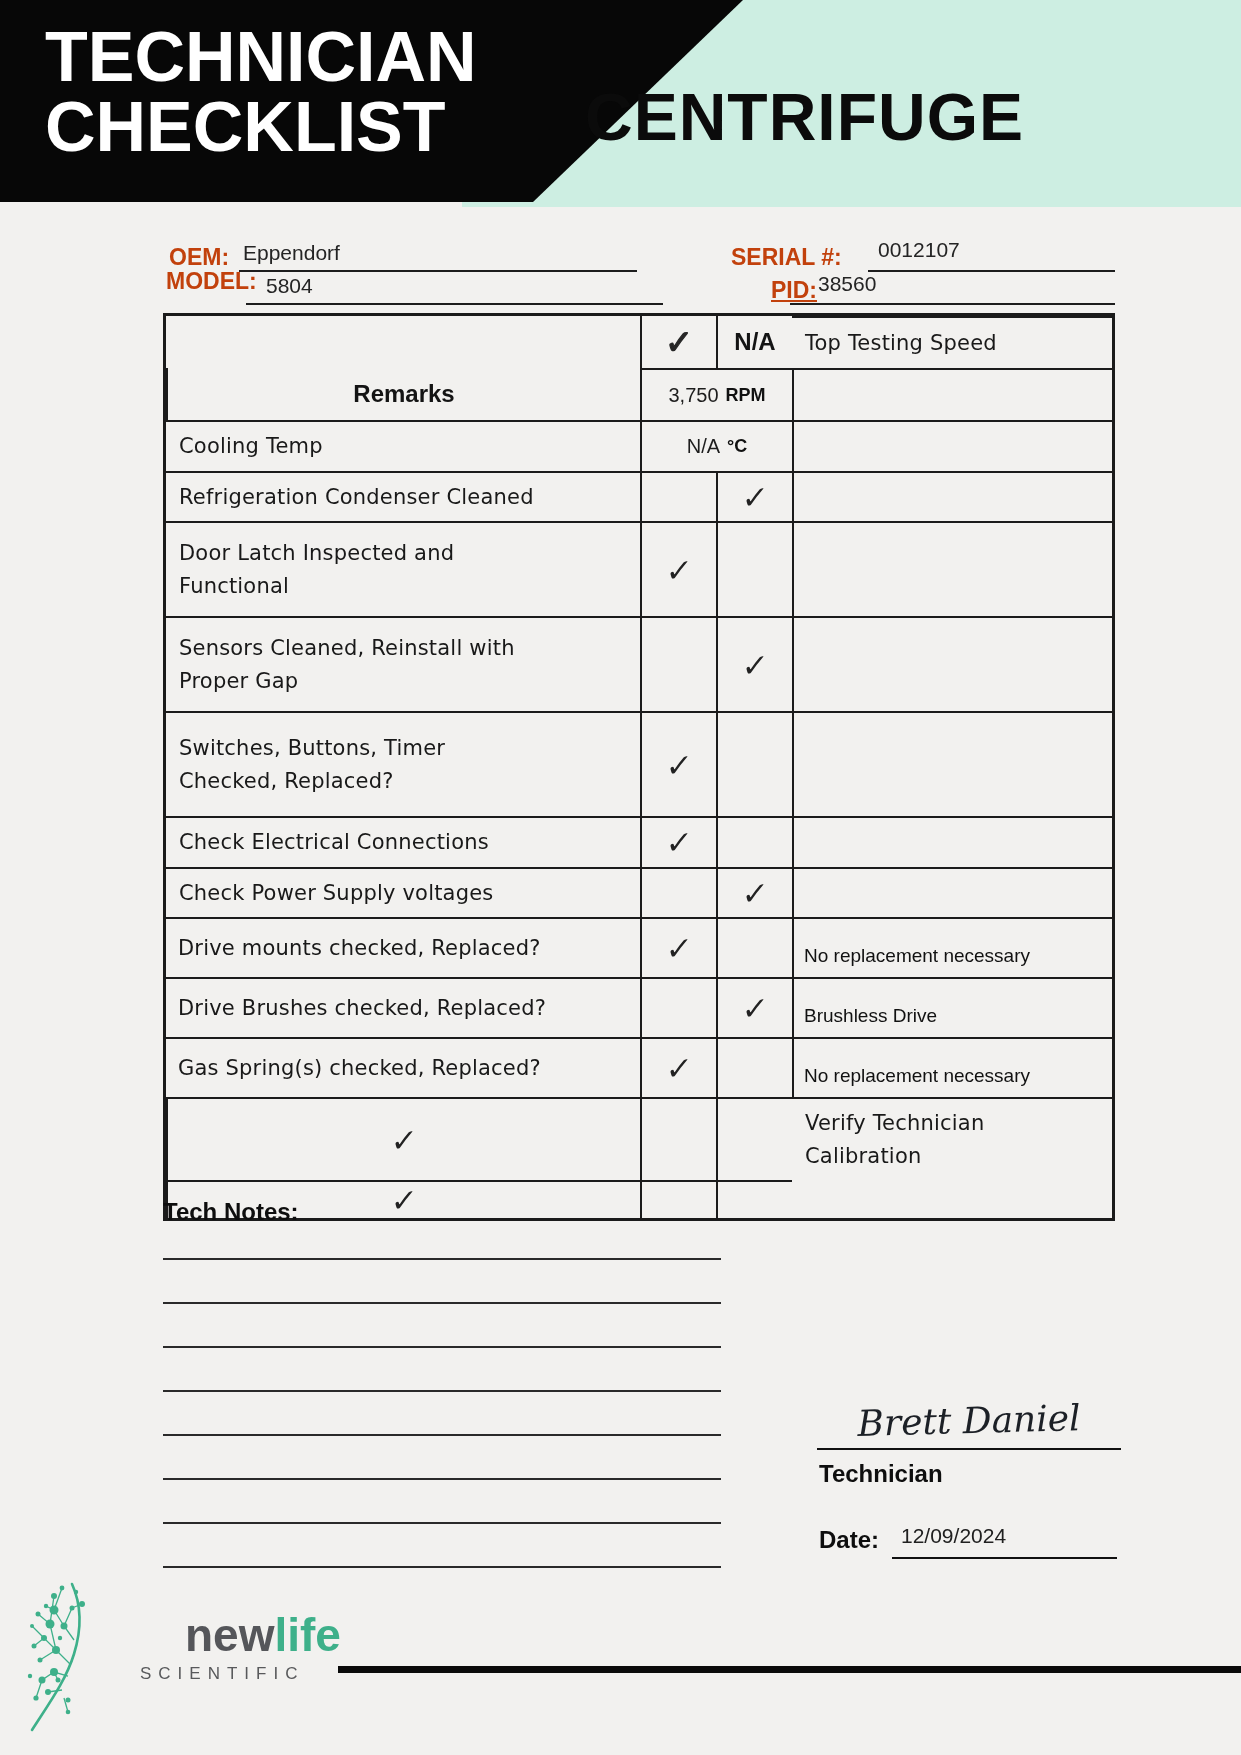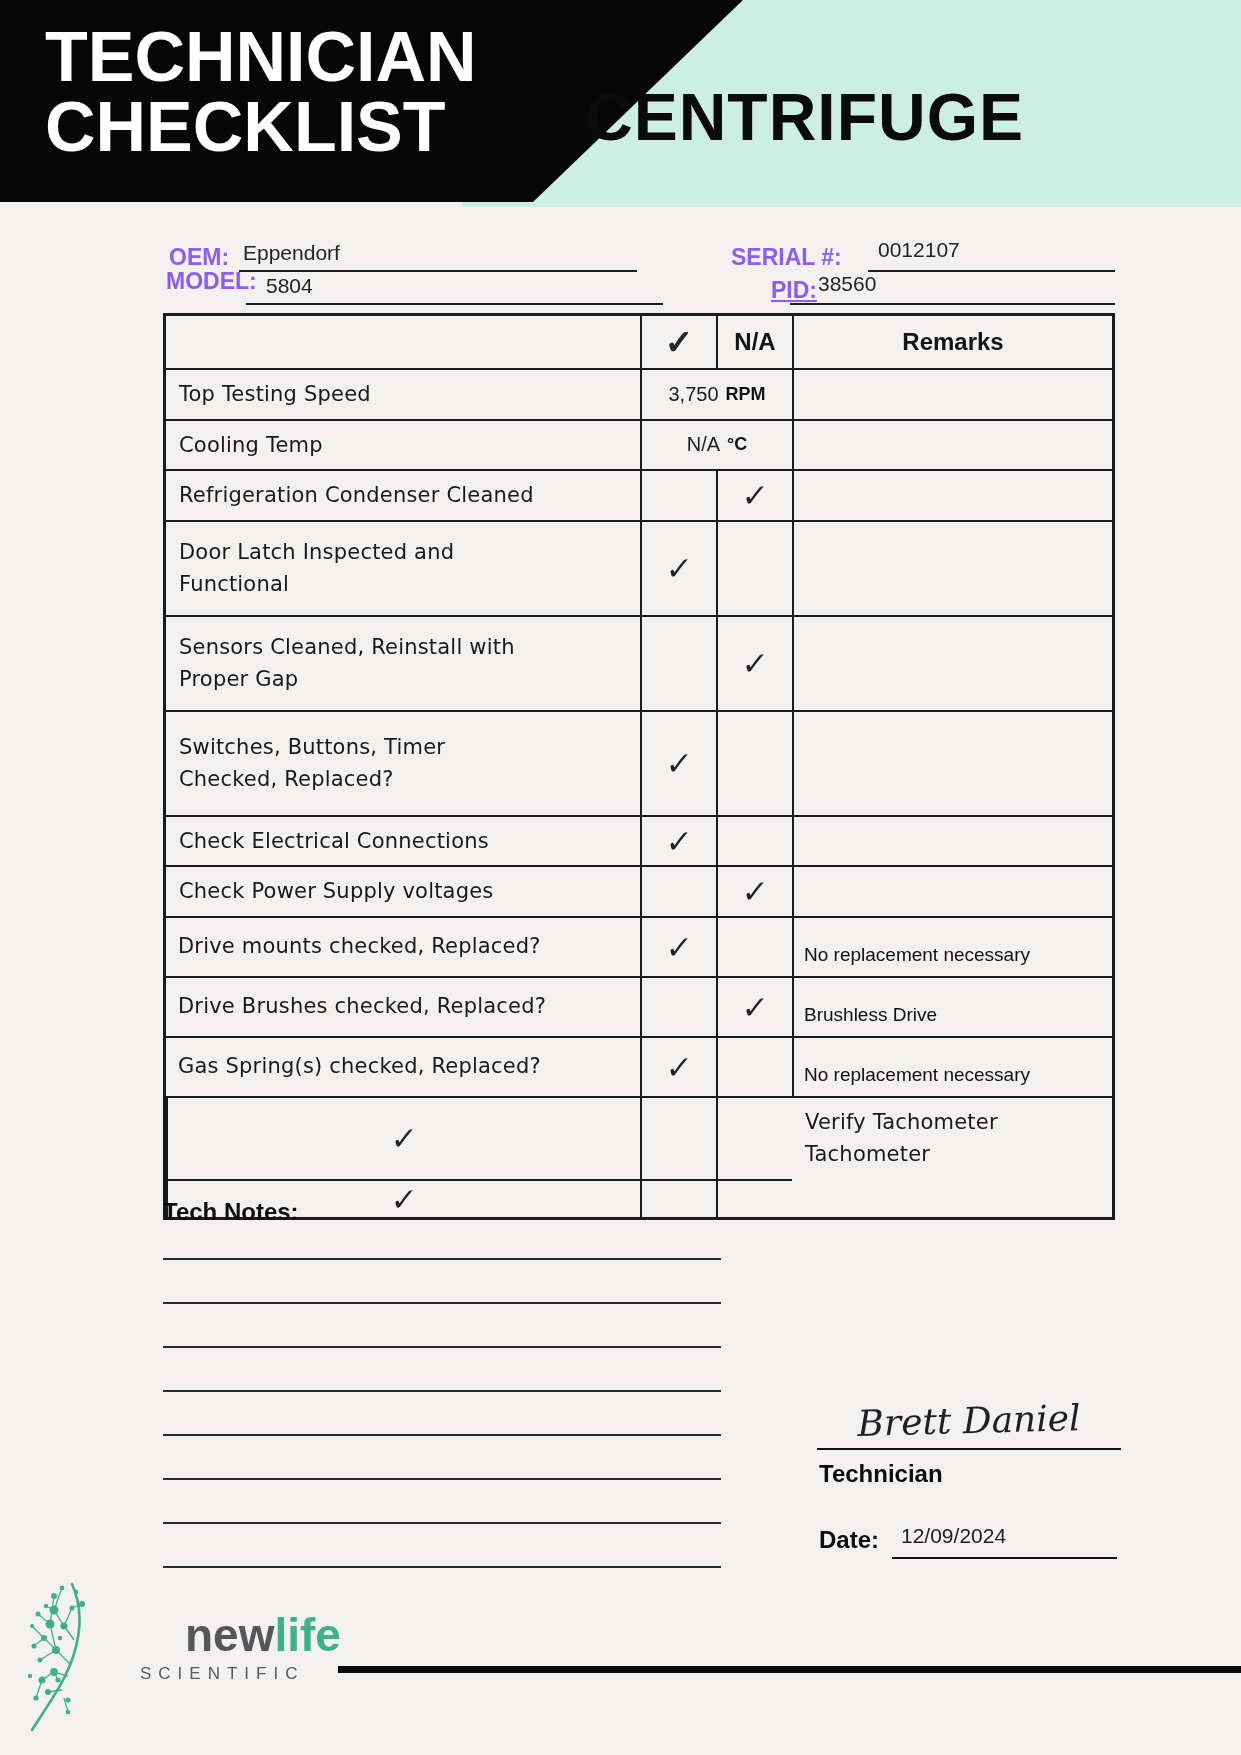--- a/index.html
+++ b/index.html
@@ -11,21 +11,21 @@
   .black-band{position:absolute;left:0;top:0;width:743px;height:202px;background:#070707;
         clip-path:polygon(0 0,100% 0,calc(100% - 210px) 100%,0 100%);}
   .title-line{position:absolute;left:45px;color:#ffffff;font-weight:700;font-size:70px;
         letter-spacing:0px;line-height:1;white-space:nowrap;}
   .title-1{top:22px;}
   .title-2{top:92px;}
   .equip-title{position:absolute;left:585px;top:84px;color:#0b0b0b;font-weight:700;
         font-size:66px;letter-spacing:1px;line-height:1;white-space:nowrap;}
 
   
-  .f-label{position:absolute;font-weight:700;font-size:23px;color:#8b5cf6;white-space:nowrap;}
+  .f-label{position:absolute;font-weight:700;font-size:23px;color:#c2410c;white-space:nowrap;}
   .f-value{position:absolute;font-size:21px;color:#242424;white-space:nowrap;}
   .f-line{position:absolute;height:2px;background:#1d1d1d;}
 
   
   .ck-table{position:absolute;left:163px;top:313px;width:952px;box-sizing:border-box;
         border:3px solid #1b1b1b;display:grid;grid-template-columns:474px 76px 76px 320px;}
   .c{box-sizing:border-box;border-left:2px solid #1b1b1b;border-top:2px solid #1b1b1b;
         display:flex;align-items:center;}
   .c.nl{border-left:none;}
   .c.nt{border-top:none;}
@@ -93,22 +93,22 @@
   <div class="f-line" style="left:246px;top:303px;width:417px;"></div>
 
   <div class="f-label" style="left:771px;top:277px;text-decoration:underline;">PID:</div>
   <div class="f-value" style="left:818px;top:272px;">38560</div>
   <div class="f-line" style="left:790px;top:303px;width:325px;"></div>
 
   <div class="ck-table">
     <div class="c nl nt hd"></div>
     <div class="c nt hd hd-check">✓</div>
     <div class="c nt hd hd-na">N/A</div>
-    <div class="c nt hd hd-rem">Remarks</div>
-  <div class="c nl lab r0">Top Testing Speed</div>
+    <div class="c nl lab r0">Top Testing Speed</div>
+  <div class="c nt hd hd-rem">Remarks</div>
       <div class="c val">
         <span>3,750</span>
         <span class="unit">RPM</span>
       </div>
       <div class="c rem"></div>
       <div class="c nl lab r1">Cooling Temp</div>
       <div class="c val">
         <span>N/A</span>
         <span class="unit">°C</span>
       </div>
@@ -168,21 +168,21 @@
       <div class="c chk">
         <span>✓</span>
       </div>
       <div class="c chk"></div>
       <div class="c rem">No replacement necessary</div>
       <div class="c chk">
         <span>✓</span>
       </div>
       <div class="c chk"></div>
       <div class="c rem"></div>
-      <div class="c nl lab r12">Verify Tachometer Tachometer</div>
+      <div class="c nl lab r12">Verify Technician Calibration</div>
       <div class="c chk">
         <span>✓</span>
       </div>
       <div class="c chk"></div>
       <div class="c rem"></div>
     </div>
 
   <div class="tech-notes-label">Tech Notes:</div>
   <div id="tech-notes-lines">
       <div class="tn-line" style="top: 1258px;"></div>

